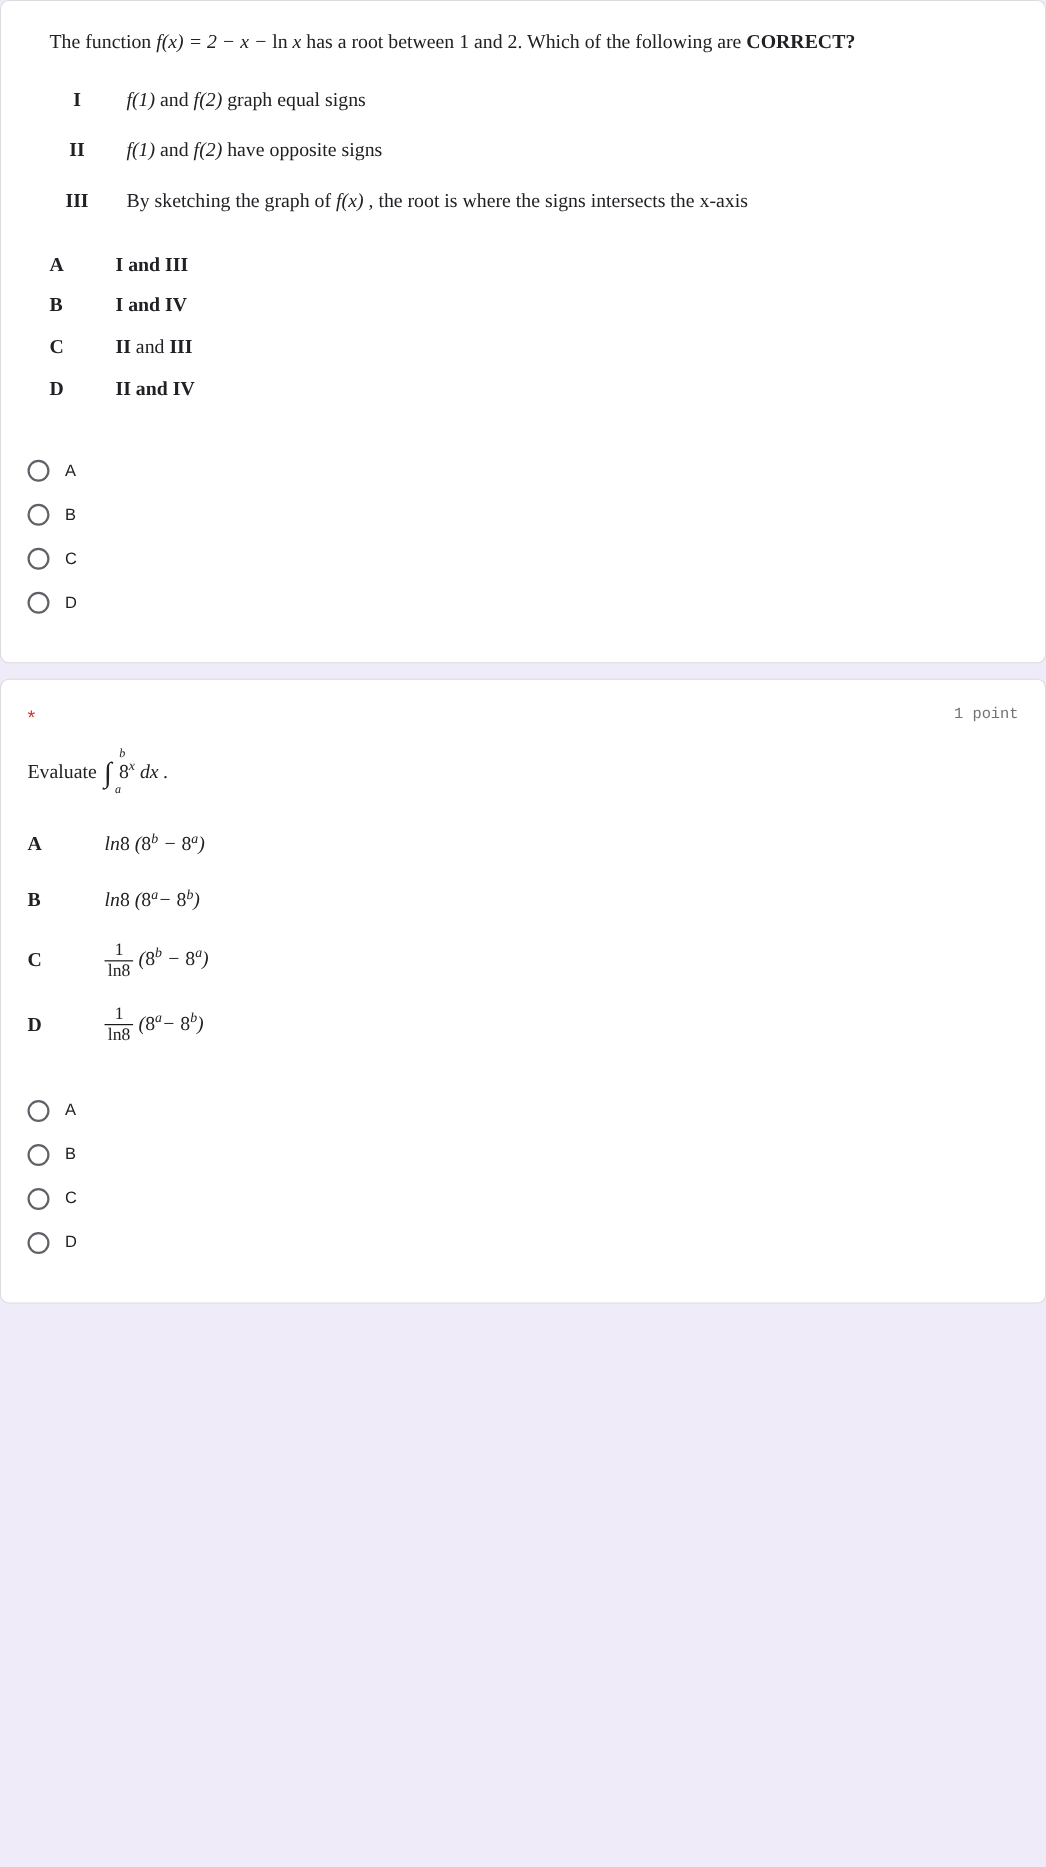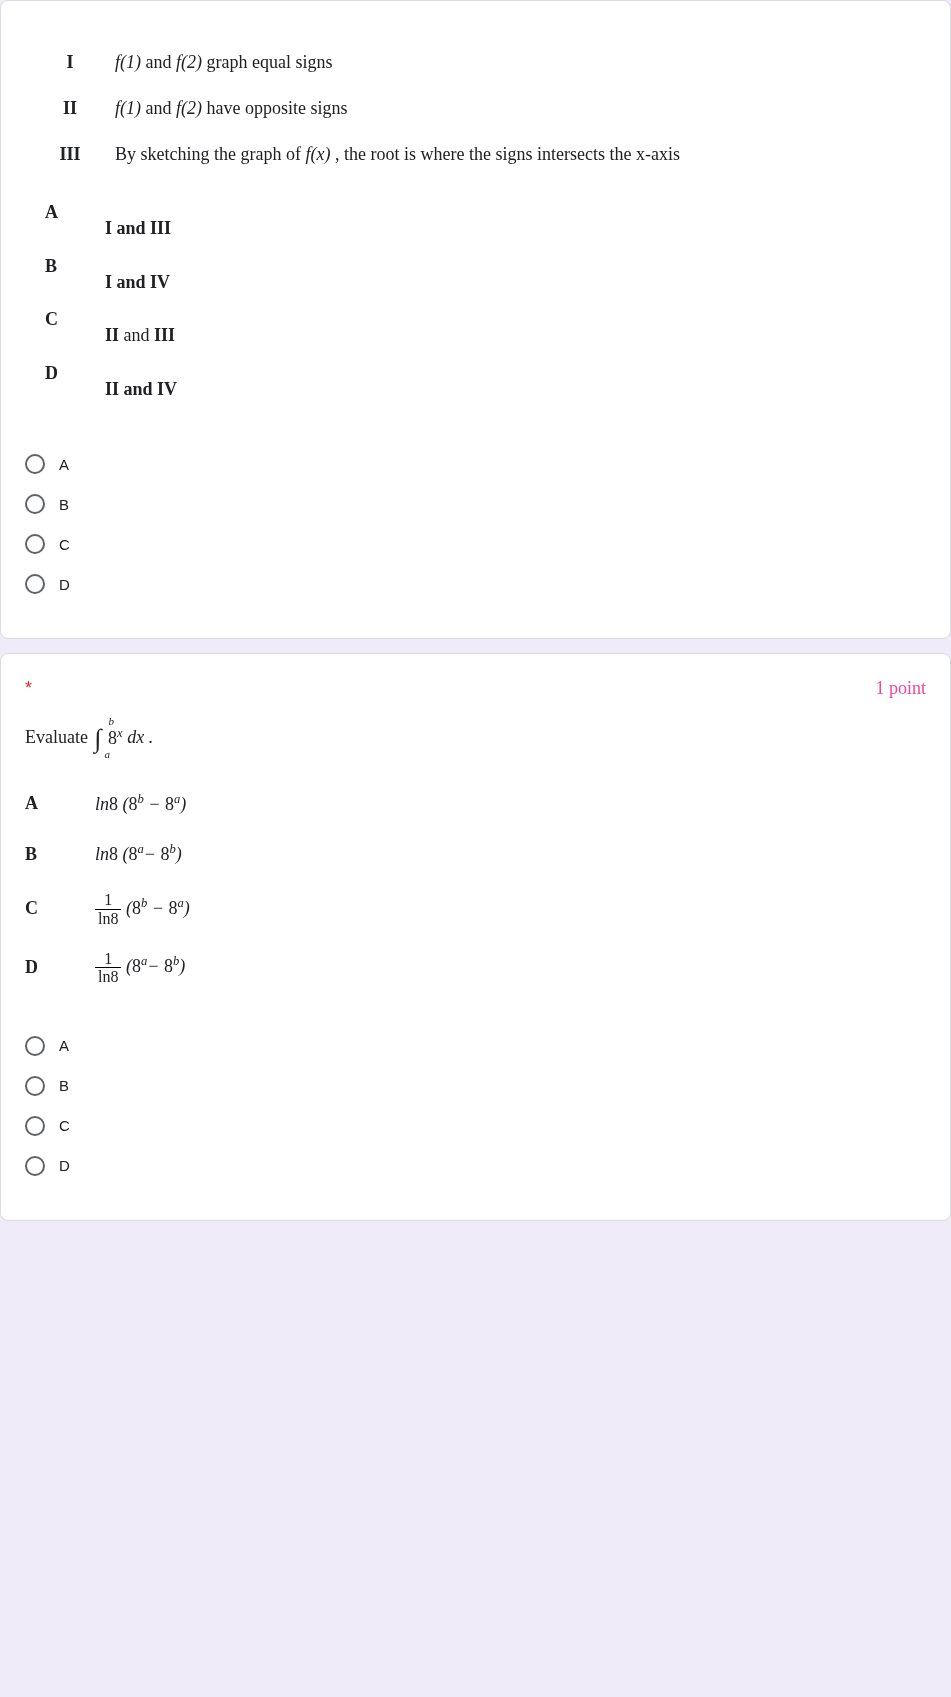--- a/index.html
+++ b/index.html
@@ -19,49 +19,57 @@
   }
   .question-body { font-size: 18px; line-height: 1.55; }
   .q-text { margin-bottom: 8px; padding: 0 20px; }
   .statements { margin: 24px 0 30px 0; padding: 0 20px; }
   .stmt-row { display: flex; margin-bottom: 18px; }
   .stmt-num { font-weight: bold; width: 70px; flex-shrink: 0; text-align: center; padding-right: 20px; }
   .stmt-text { flex: 1; }
   .answers { margin: 20px 0 10px 0; padding: 0 20px; }
   .ans-row { display: flex; margin-bottom: 10px; }
   .ans-letter { font-weight: bold; width: 60px; flex-shrink: 0; }
-  .ans-text { flex: 1; margin-top: 16px; }
+  .ans-text { flex: 1; }
   .options { margin-top: 50px; font-family: Arial, sans-serif; font-size: 15px; }
   .option-row { display: flex; align-items: center; margin-bottom: 20px; cursor: pointer; }
   .radio {
     width: 20px; height: 20px; border: 2px solid #5f6368;
     border-radius: 50%; margin-right: 14px; flex-shrink: 0;
   }
   .header-row { display: flex; justify-content: space-between; align-items: flex-start; margin-bottom: 20px; }
   .required { color: #d93025; font-size: 18px; font-family: Arial, sans-serif; }
-  .points { font-family: Liberation Serif, serif; font-size: 18px; color: #ec4899; }
+  .points { font-family: Liberation Mono, monospace; font-size: 14px; color: #737373; }
   .math { font-style: italic; font-family: 'Times New Roman', serif; }
   .rm { font-style: normal; }
   .frac { display: inline-block; text-align: center; vertical-align: middle; font-size: 16px; line-height: 1.1; }
   .frac .num { display: block; border-bottom: 1px solid #000; padding: 0 3px; }
   .frac .den { display: block; padding: 0 3px; }
   .integral { font-size: 26px; display: inline-block; vertical-align: middle; position: relative; margin: 0 2px; }
   .int-b { position: absolute; top: -6px; left: 14px; font-size: 11px; font-style: italic; }
   .int-a { position: absolute; bottom: -4px; left: 10px; font-size: 11px; font-style: italic; }
   .sup { font-size: 0.7em; vertical-align: super; font-style: italic; }
   .q2-answers { margin: 30px 0 10px 0; }
   .q2-ans-row { display: flex; align-items: center; margin-bottom: 22px; }
   .q2-ans-letter { font-weight: bold; width: 70px; flex-shrink: 0; }
   .q2-question { margin-bottom: 10px; font-size: 18px; }
 </style>
 </head>
 <body>
 
 <div class="card">
   <div class="question-body">
+    <div class="q-text">
+      <span>The function </span>
+      <span class="math">
+        <span class="rm" style="font-style:italic">f</span>(<span style="font-style:italic">x</span>) = 2 − <span style="font-style:italic">x</span> − <span class="rm">ln</span> <span style="font-style:italic">x</span>
+      </span>
+      <span> has a root between 1 and 2. Which of the following are </span>
+      <b>CORRECT?</b>
+    </div>
 
     <div class="statements">
       <div class="stmt-row">
         <div class="stmt-num">I</div>
         <div class="stmt-text">
           <span class="math"><span style="font-style:italic">f</span>(1)</span>
           <span> and </span>
           <span class="math"><span style="font-style:italic">f</span>(2)</span>
           <span> graph equal signs</span>
         </div>

